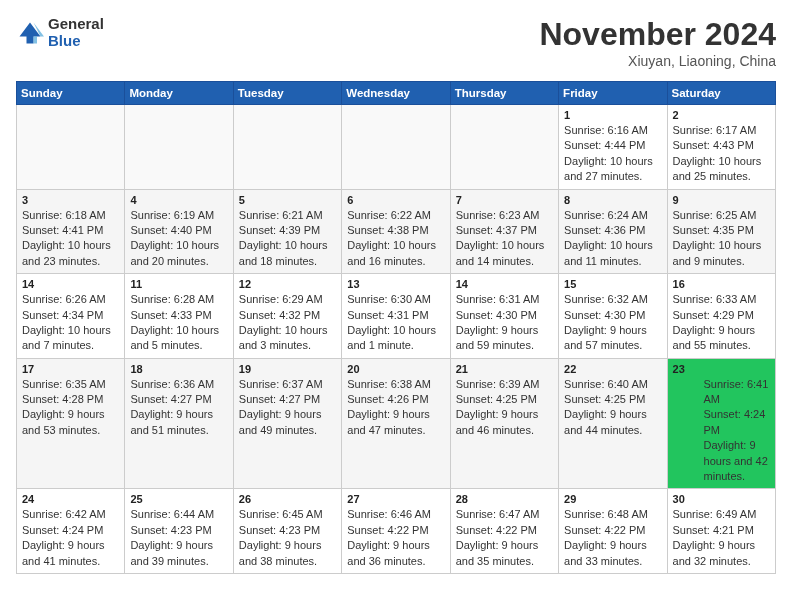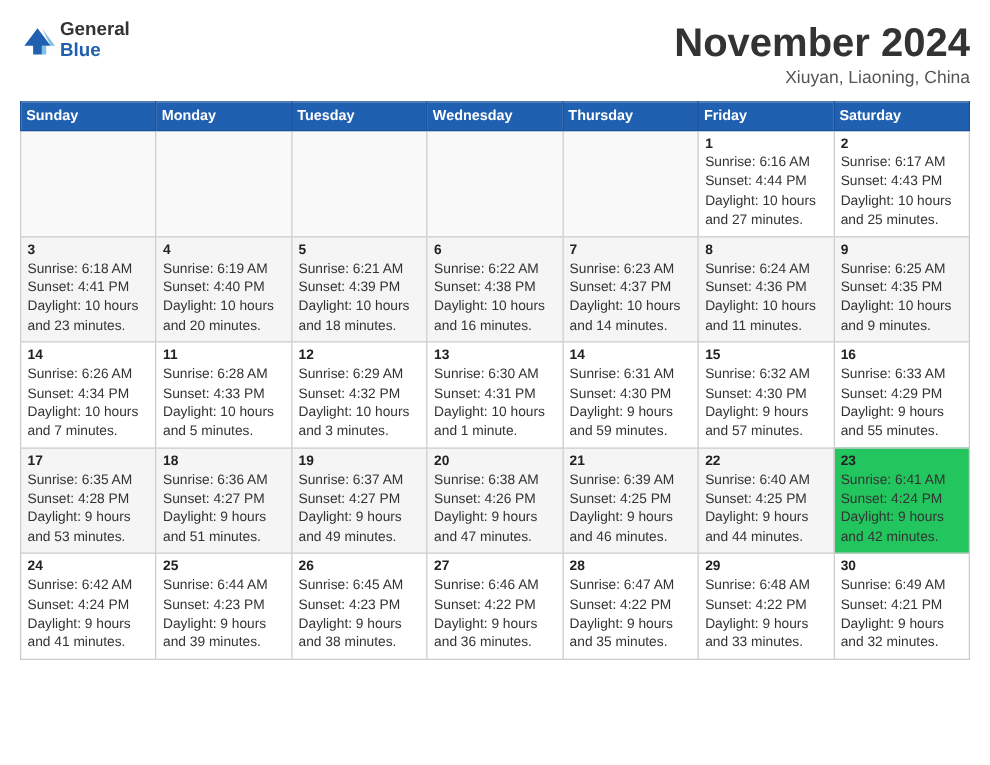--- a/index.html
+++ b/index.html
@@ -265,21 +265,21 @@
 Daylight: 9 hours and 46 minutes.</div>
         </td>
         <td style="background: rgb(245, 245, 245);">
           <div class="day-num">22</div>
           <div class="day-detail" style="white-space: pre-line;">Sunrise: 6:40 AM
 Sunset: 4:25 PM
 Daylight: 9 hours and 44 minutes.</div>
         </td>
         <td style="background: #22c55e;">
           <div class="day-num">23</div>
-          <div class="day-detail" style="white-space: pre-line;">Sunrise: 6:41 AM
+          <div class="day-detail" style="white-space: pre-line; margin-left: 31px;">Sunrise: 6:41 AM
 Sunset: 4:24 PM
 Daylight: 9 hours and 42 minutes.</div>
         </td>
       </tr>
       <tr>
         <td>
           <div class="day-num">24</div>
           <div class="day-detail" style="white-space: pre-line;">Sunrise: 6:42 AM
 Sunset: 4:24 PM
 Daylight: 9 hours and 41 minutes.</div>

